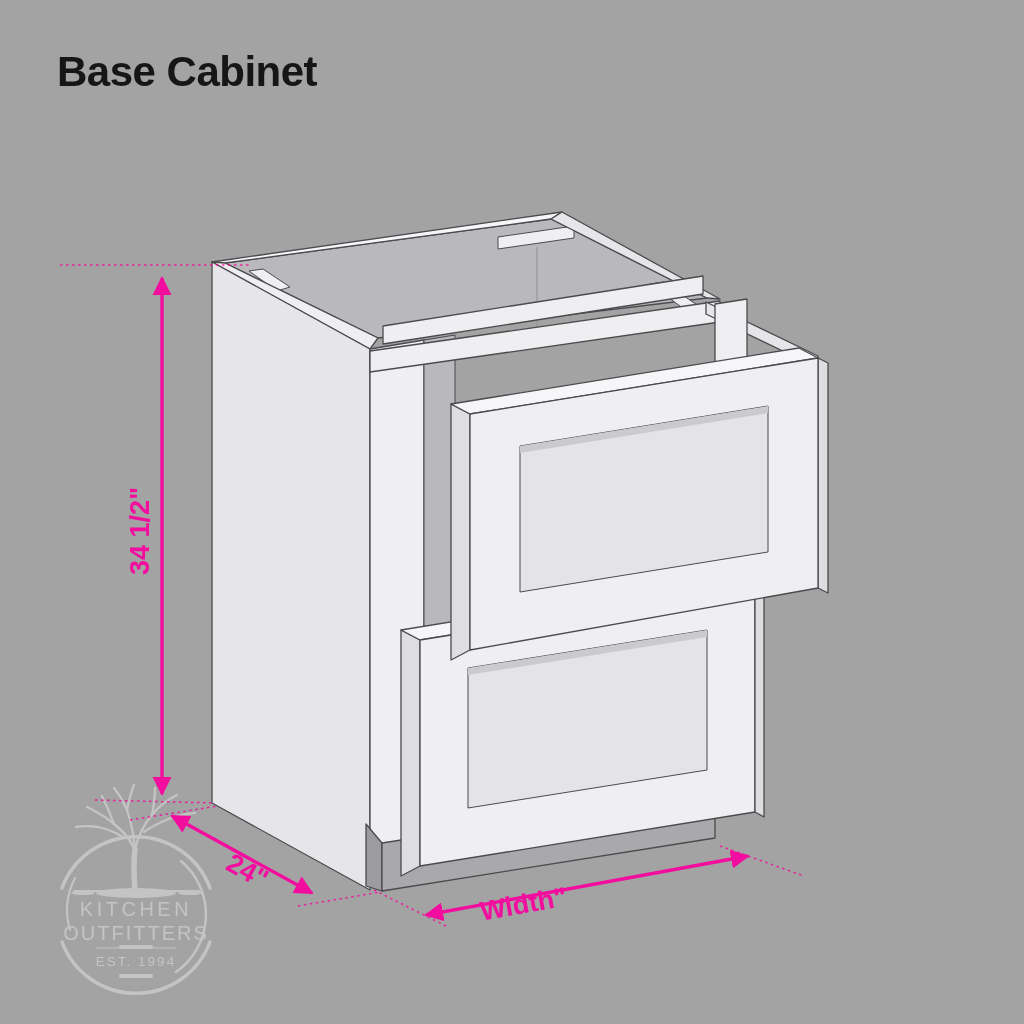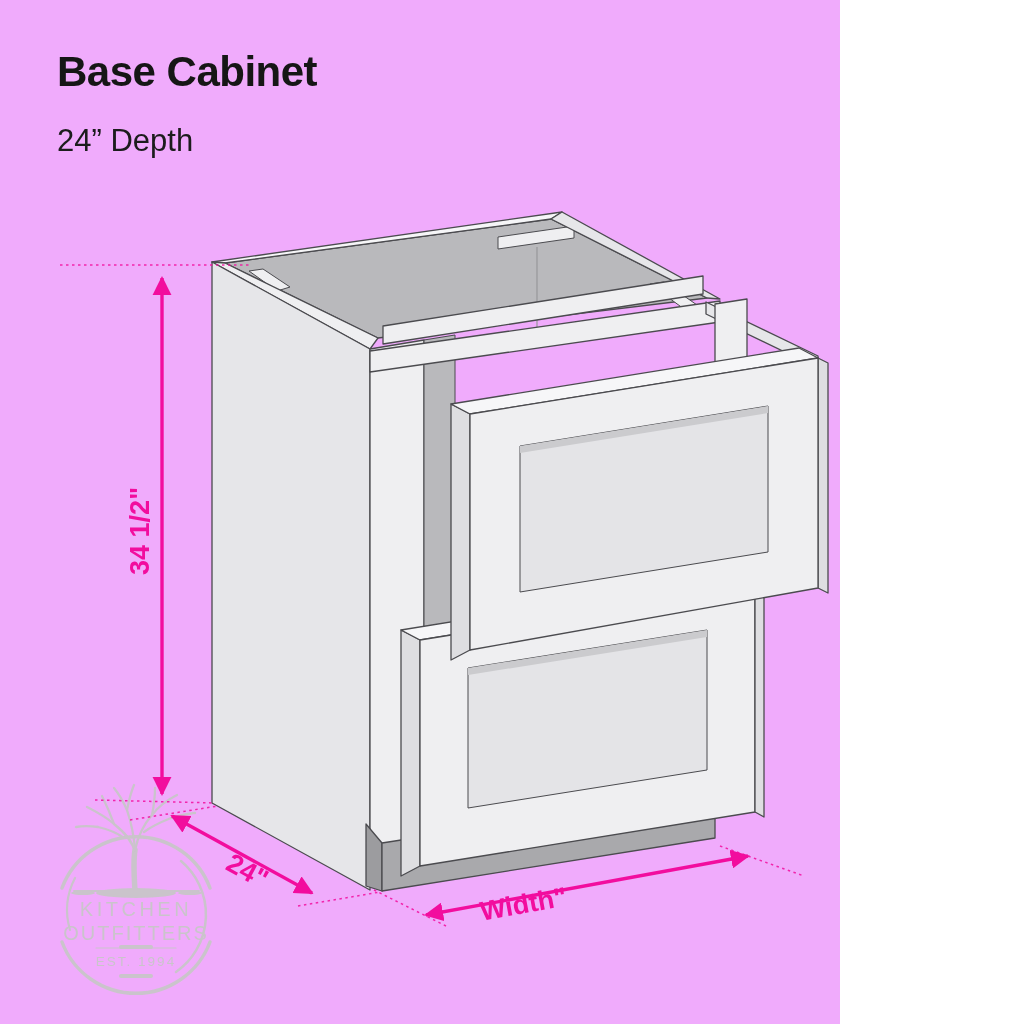--- a/index.html
+++ b/index.html
@@ -1,21 +1,21 @@
 <!DOCTYPE html>
 <html style="--accent: #F20D9E; --outline: #4B4B4F; --face: #EFEFF1; --face_shaded: #E4E4E7; --face_side: #E6E6E9; --interior: #B9B9BC; --toe_kick: #A9A9AC; --watermark: #C7C7C7; --text: #161616;"><head>
 <meta charset="utf-8">
 <style>
   :root{
     --accent:#F20D9E; --outline:#4B4B4F; --face:#EFEFF1; --face_shaded:#E4E4E7;
     --face_side:#E6E6E9; --interior:#B9B9BC; --toe_kick:#A9A9AC;
     --watermark:#C7C7C7; --text:#161616;
   }
   html,body{margin:0;padding:0;background:#ffffff;}
-  .page{position:relative;width:840px;height:1024px;background:#f0abfc;overflow:hidden;
+  .page{position:relative;width:1024px;height:1024px;background:#a3a3a3;overflow:hidden;
         font-family:"Liberation Sans",sans-serif;}
   .header{position:absolute;left:57px;top:48px;}
   .header h1{margin:0 0 24px 0;font-size:42px;font-weight:700;color:var(--text);letter-spacing:-.5px;}
   .header .spec{font-size:31px;font-weight:400;color:#1c1c1c;line-height:41px;}
   svg.diagram{position:absolute;left:0;top:0;}
   
   .ln{stroke:var(--outline);stroke-width:1.3;stroke-linejoin:round;}
   .lnt{stroke:var(--outline);stroke-width:1;stroke-linejoin:round;}
   .f-light{fill:var(--face);}
   .f-lighter{fill:#F6F6F8;}
@@ -37,21 +37,20 @@
   .wm-fill{fill:var(--watermark);}
   .wm-text{fill:var(--watermark);font-family:"Liberation Sans",sans-serif;}
 </style>
 </head>
 <body>
 
 <div class="page">
 
   <div class="header">
     <h1>Base Cabinet</h1>
-    <div class="spec">24” Depth</div>
   </div>
 
   <svg class="diagram" width="1024" height="1024" viewBox="0 0 1024 1024">
 
     <defs>
       <marker id="ah" viewBox="0 0 10 10" refX="9" refY="5" markerWidth="5.6" markerHeight="5.6" orient="auto-start-reverse">
         <path d="M0,0 L10,5 L0,10 z" class="arrowhead"></path>
       </marker>
     </defs>
 

